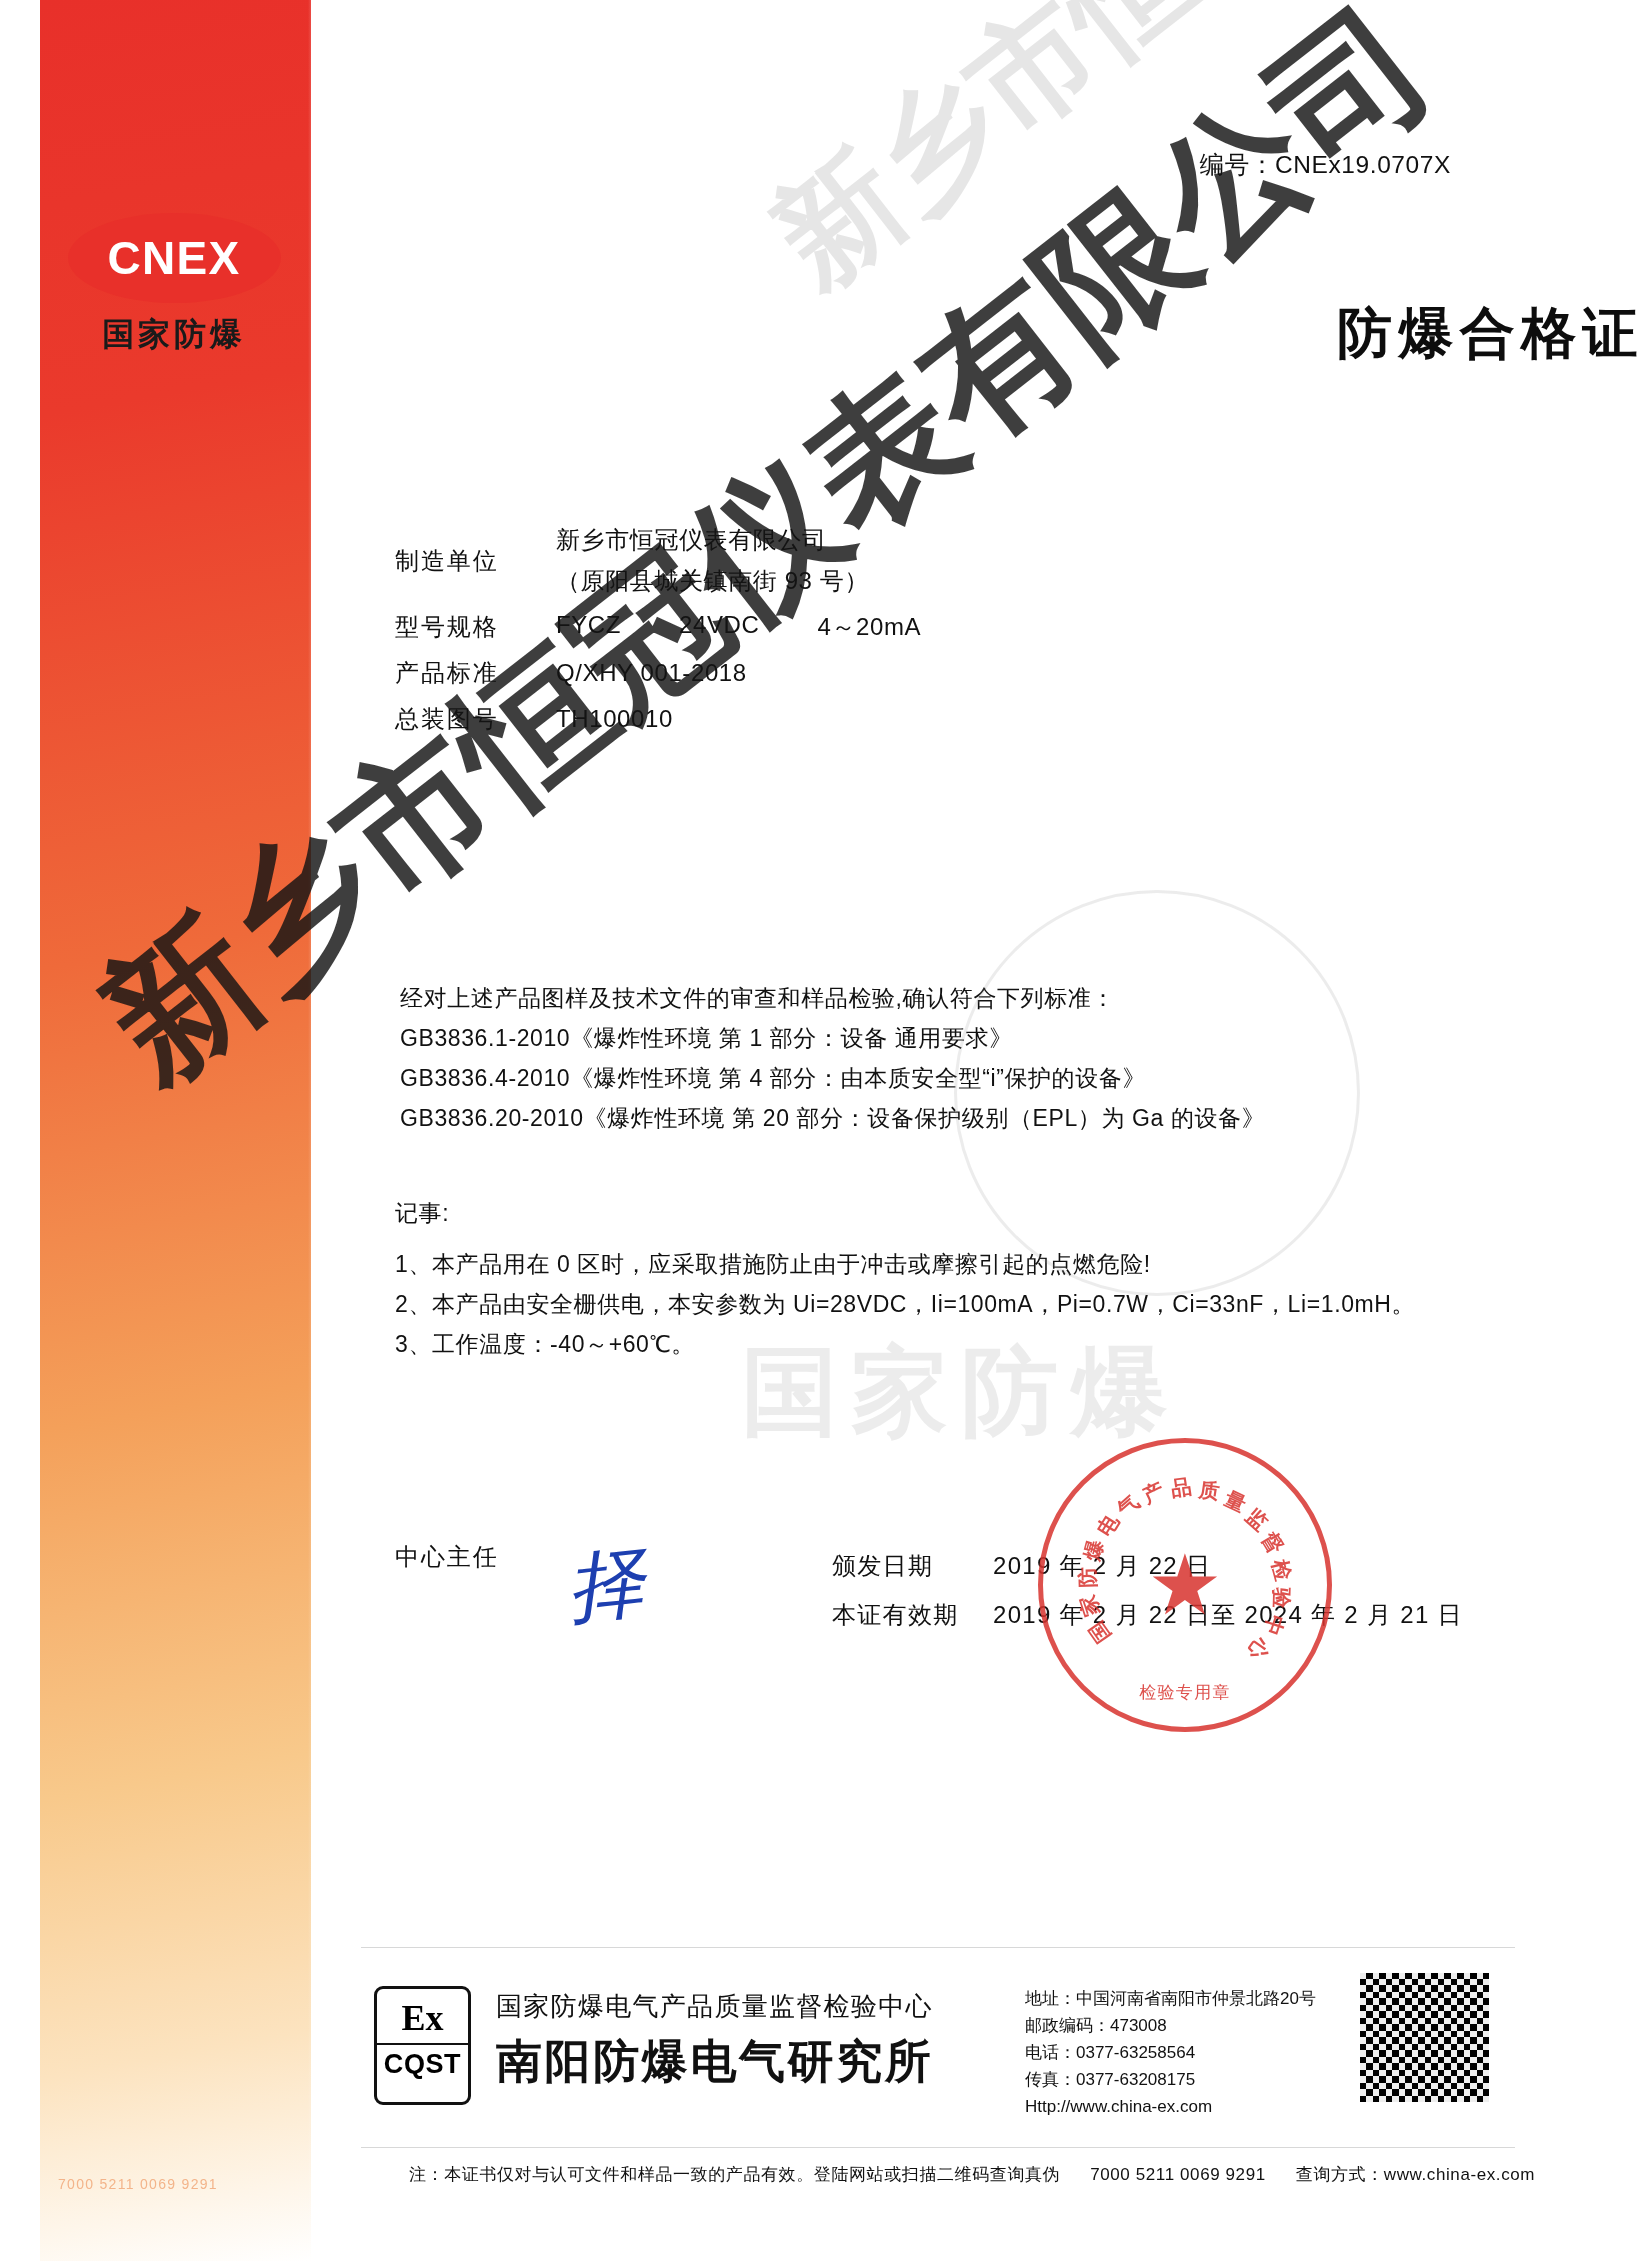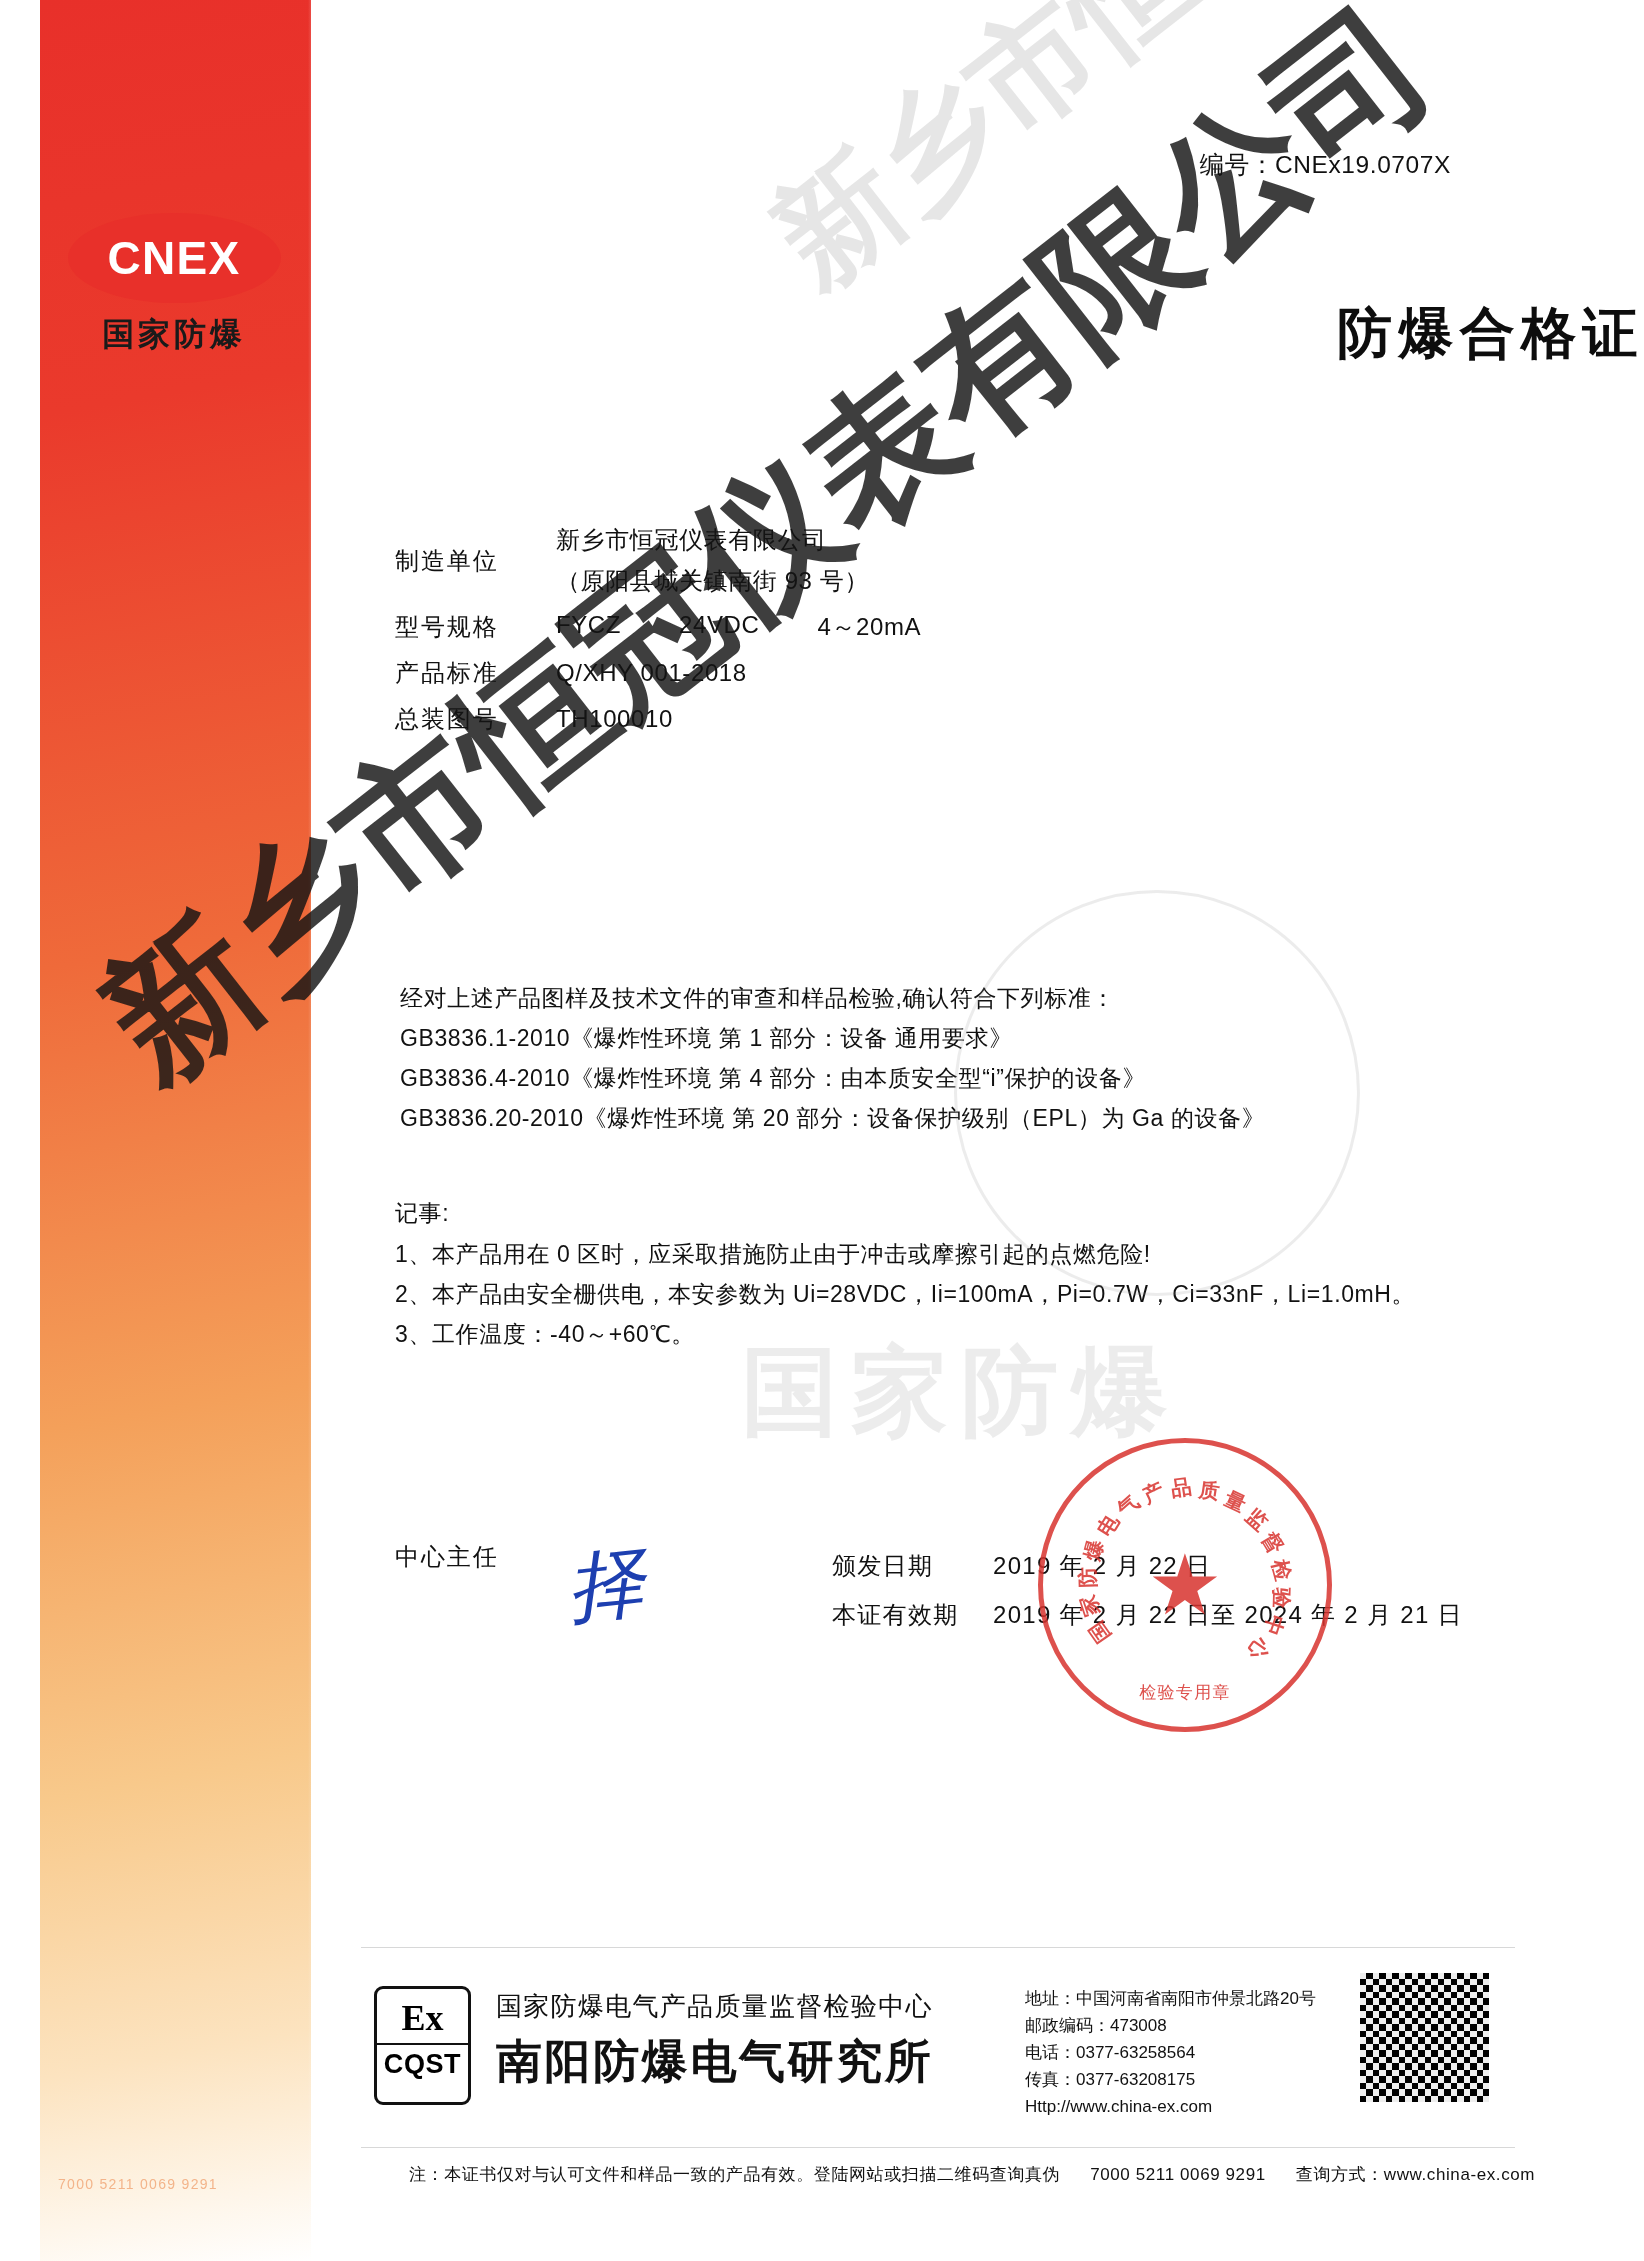--- a/index.html
+++ b/index.html
@@ -163,21 +163,21 @@
     position: absolute;
     left: 395px;
     top: 1193px;
     width: 1161px;
     font-size: 23px;
     line-height: 40px;
     color: #111;
     letter-spacing: 0.6px;
   }
   .notes-title {
-    margin-bottom: 1px;
+    margin-bottom: 11px;
   }
   
   .sig-label {
     position: absolute;
     left: 395px;
     top: 1541px;
     font-size: 24px;
     color: #111;
     letter-spacing: 1.9px;
   }

